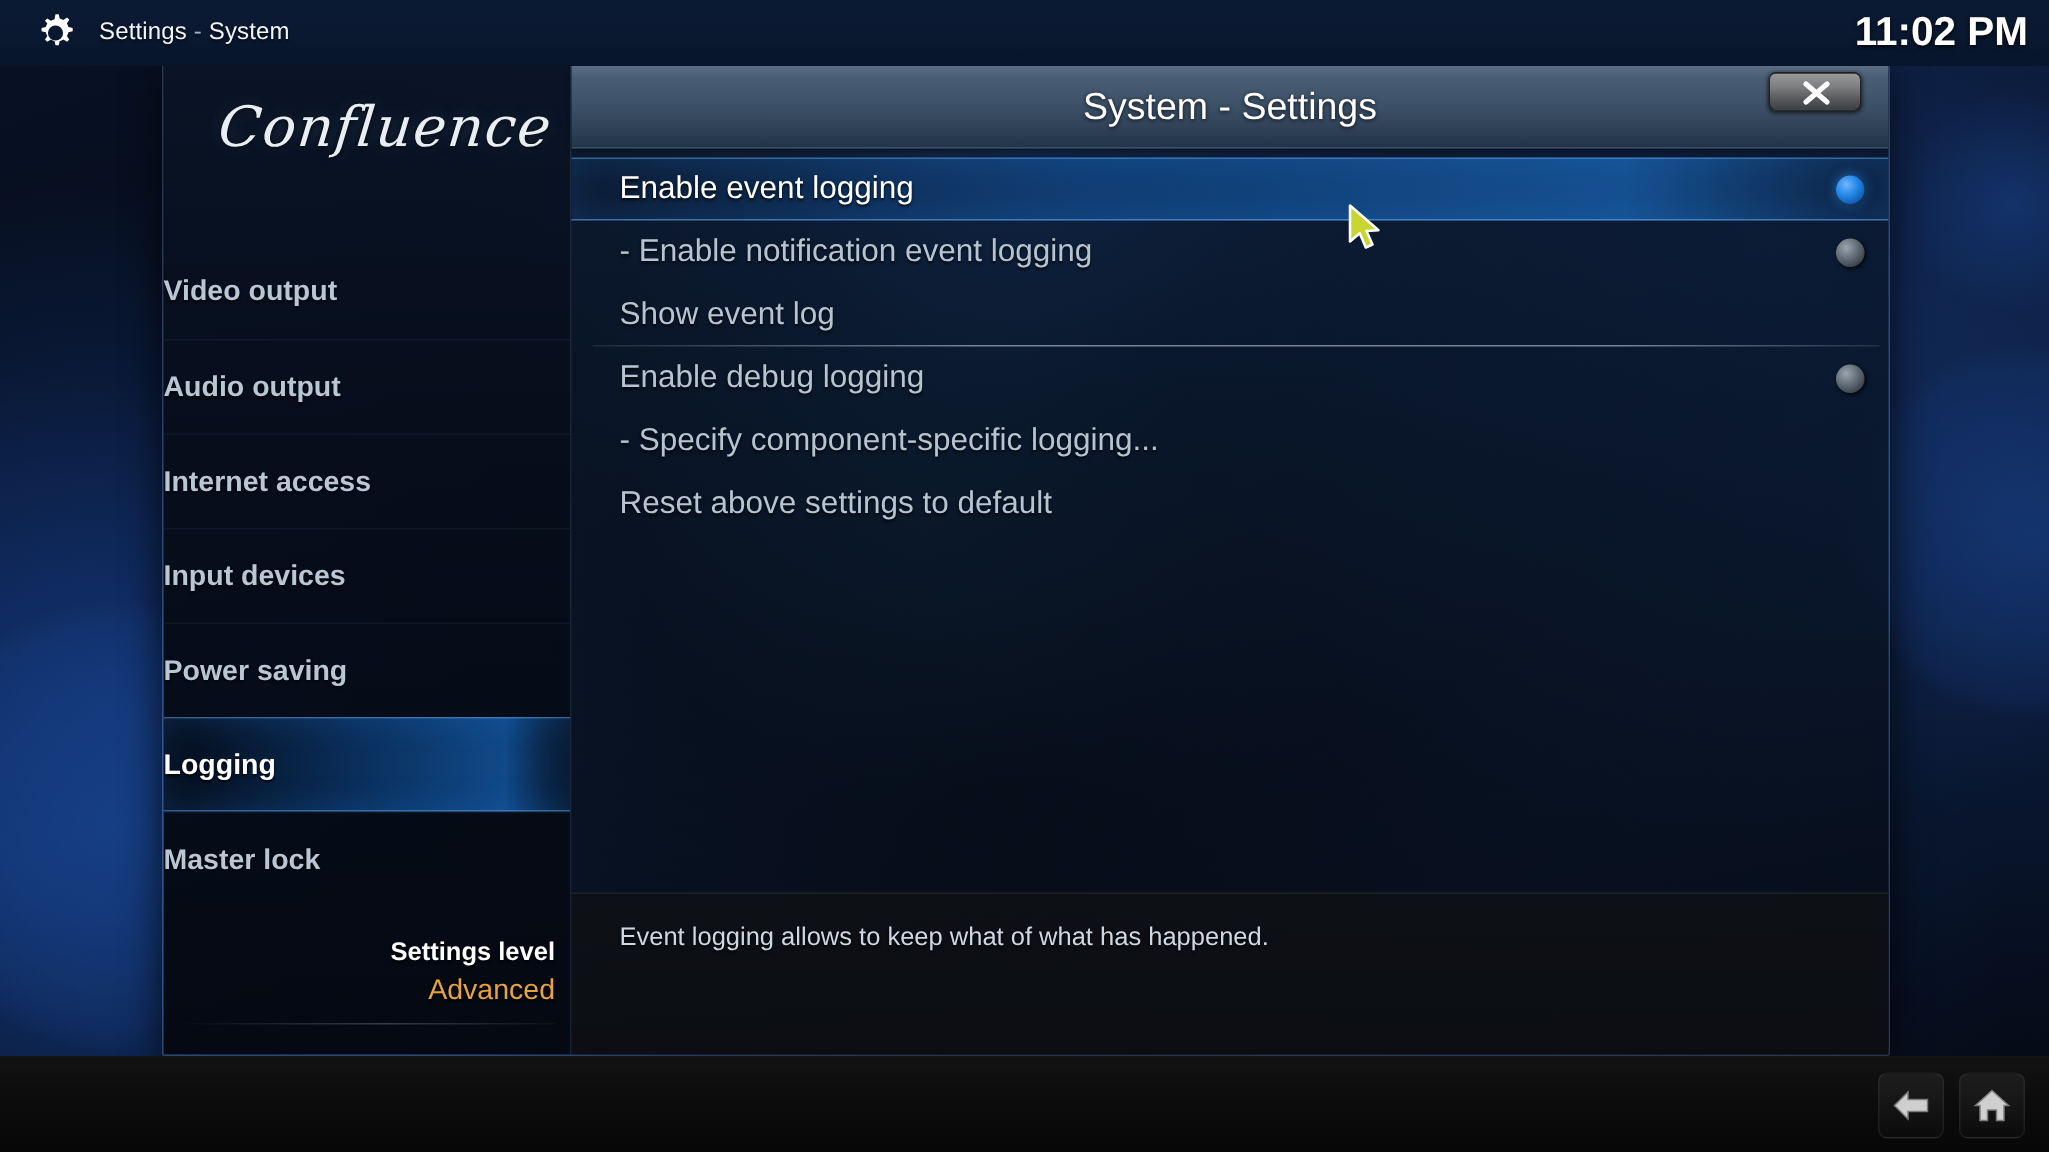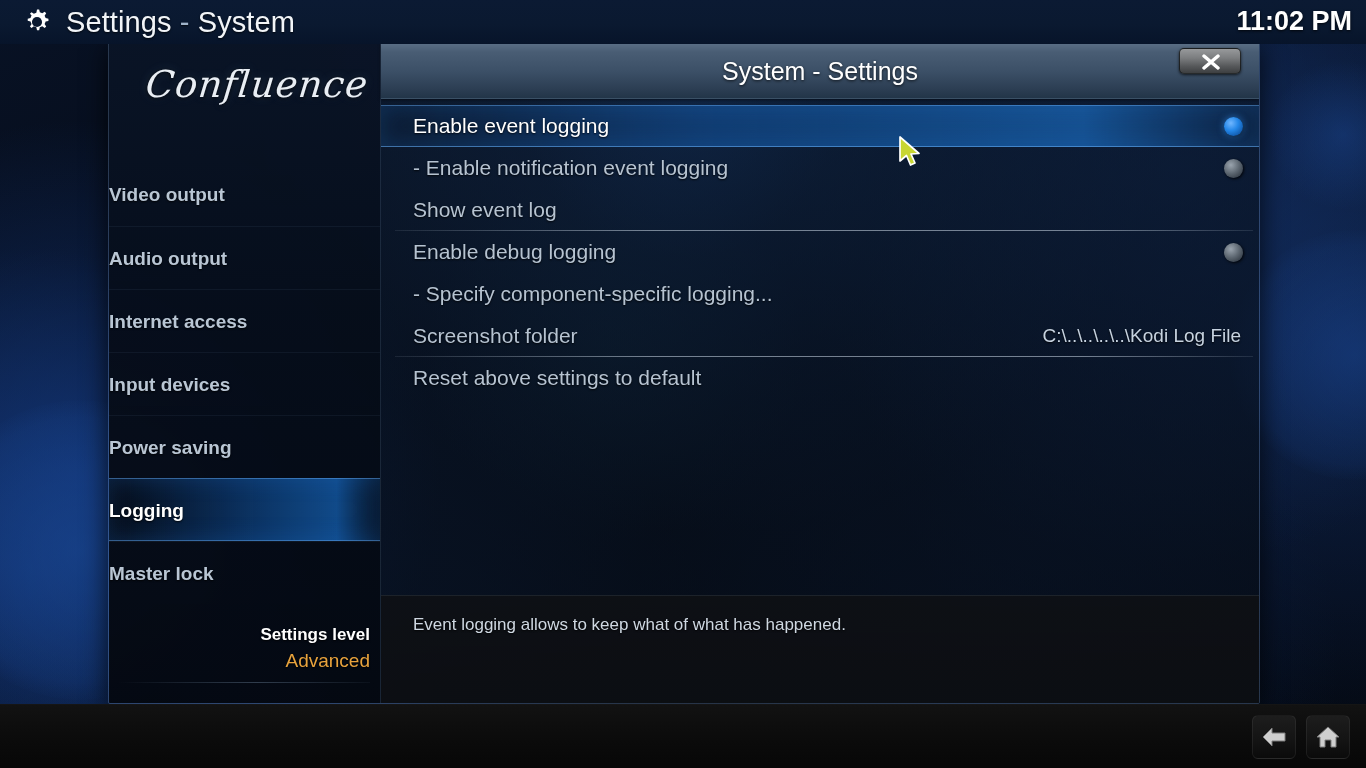--- a/index.html
+++ b/index.html
@@ -28,21 +28,21 @@
 
   
   #topbar {
     position:absolute; left:0; top:0; width:1366px; height:44px;
     background:linear-gradient(180deg,#0b1a33 0%, #0a1930 55%, #07142a 100%);
     z-index:20;
   }
   #topbar .gear { position:absolute; left:22px; top:7px; width:30px; height:30px; }
   #topbar .ttl {
     position:absolute; left:66px; top:8px; height:28px; line-height:28px;
-    font-size:29px; color:#f2f5f8; letter-spacing:.1px;
+    font-size:16px; color:#f2f5f8; letter-spacing:.1px;
     text-shadow:0 1px 2px rgba(0,0,0,.7);
   }
   #topbar .ttl .sep { color:#9fb3c9; }
   #topbar .clock {
     position:absolute; right:14px; top:5px; height:32px; line-height:32px;
     font-size:27px; font-weight:bold; color:#ffffff;
     text-shadow:0 1px 3px rgba(0,0,0,.8);
   }
 
   
@@ -273,24 +273,20 @@
         <div class="srow rule-under">
           <span class="lbl">Show event log</span>
         </div>
         <div class="srow">
           <span class="lbl">Enable debug logging</span>
           <span class="tog off"></span>
         </div>
         <div class="srow">
           <span class="lbl">- Specify component-specific logging...</span>
         </div>
-        <div class="srow rule-under">
-          <span class="lbl">Screenshot folder</span>
-          <span class="val">C:\..\..\..\..\Kodi Log File</span>
-        </div>
         <div class="srow">
           <span class="lbl">Reset above settings to default</span>
         </div>
       </div>
 
     <div id="descbar">
       <div class="dtext">Event logging allows to keep what of what has happened.</div>
     </div>
   </div>
 </div>

